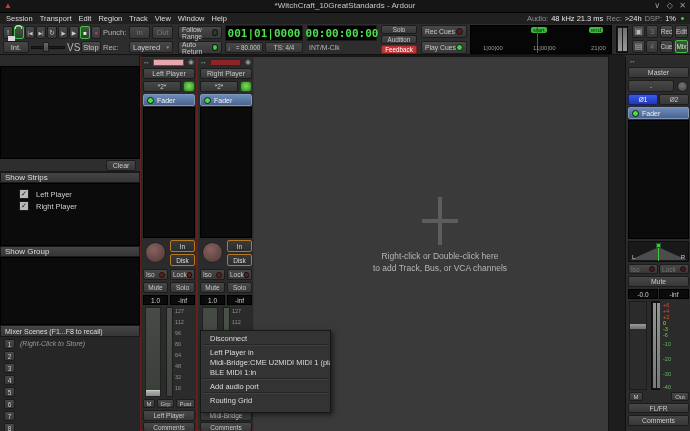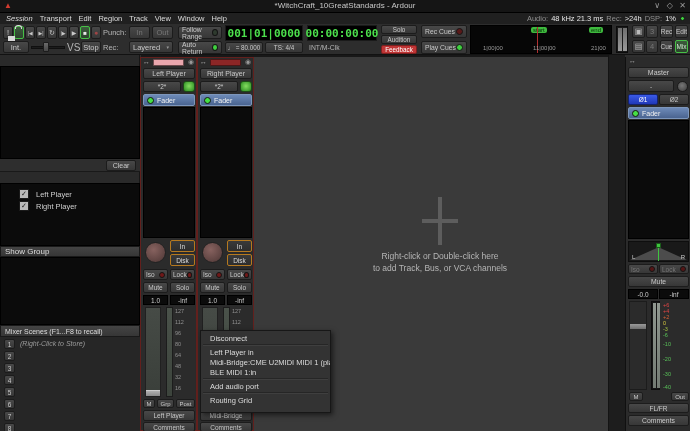--- a/index.html
+++ b/index.html
@@ -38,21 +38,21 @@
 
   <div class="a" style="left:0;top:0;width:690px;height:13px;background:#151515;border-bottom:1px solid #000;">
     <span class="a" style="left:4px;top:1px;font-size:8px;color:#d23b2f;">▲</span>
     <span class="a" style="left:0;top:1px;width:690px;text-align:center;font-size:8px;color:#c8c8c8;">*WitchCraft_10GreatStandards - Ardour</span>
     <span class="a" style="right:30px;top:1px;font-size:8px;color:#9a9a9a;">∨</span>
     <span class="a" style="right:17px;top:1px;font-size:8px;color:#9a9a9a;">◇</span>
     <span class="a" style="right:4px;top:1px;font-size:8px;color:#9a9a9a;">✕</span>
   </div>
 
   <div class="a" style="left:0;top:13px;width:690px;height:11px;background:#202020;display:flex;align-items:center;padding-left:3px;">
-    <span class="menuitem" style="padding-left:3px;padding-right:4px;height:11px;font-style:italic;">Session</span>
+    <span class="menuitem" style="padding-left:3px;padding-right:4px;height:11px;">Session</span>
     <span class="menuitem" style="padding-left:3px;padding-right:4px;height:11px;">Transport</span>
     <span class="menuitem" style="padding-left:3px;padding-right:4px;height:11px;">Edit</span>
     <span class="menuitem" style="padding-left:3px;padding-right:4px;height:11px;">Region</span>
     <span class="menuitem" style="padding-left:3px;padding-right:4px;height:11px;">Track</span>
     <span class="menuitem" style="padding-left:3px;padding-right:4px;height:11px;">View</span>
     <span class="menuitem" style="padding-left:3px;padding-right:4px;height:11px;">Window</span>
     <span class="menuitem" style="padding-left:3px;padding-right:4px;height:11px;">Help</span>
   </div>
 
   <div class="a" style="right:14px;top:13px;height:11px;display:flex;align-items:center;gap:3px;font-size:7.5px;">
@@ -199,20 +199,23 @@
 
   <div class="a" style="left:0;top:55px;width:140px;height:376px;background:#2a2a2a;border-right:1px solid #161616;"></div>
 
   <div class="a bk" style="left:0;top:66px;width:140px;height:93px;"></div>
   <div class="a" style="left:0;top:159px;width:140px;height:13px;background:#2e2e2e;border-bottom:1px solid #191919;">
     <div class="a b" style="left:106px;top:1px;width:30px;height:11px;font-size:7px;">
         <span>Clear</span>
       </div>
   </div>
 
+  <div class="a hdr" style="left:0;top:172px;width:140px;height:11px;">
+    <span>Show Strips</span>
+  </div>
   <div class="a bk" style="left:0;top:183px;width:140px;height:63px;">
     <div class="a" style="left:18px;top:5px;display:flex;align-items:center;gap:7px;">
       <span class="cb">✓</span>
       <span style="color:#cfcfcf;font-size:7.5px;">Left Player</span>
     </div>
     <div class="a" style="left:18px;top:17px;display:flex;align-items:center;gap:7px;">
       <span class="cb">✓</span>
       <span style="color:#cfcfcf;font-size:7.5px;">Right Player</span>
     </div>
   </div>

